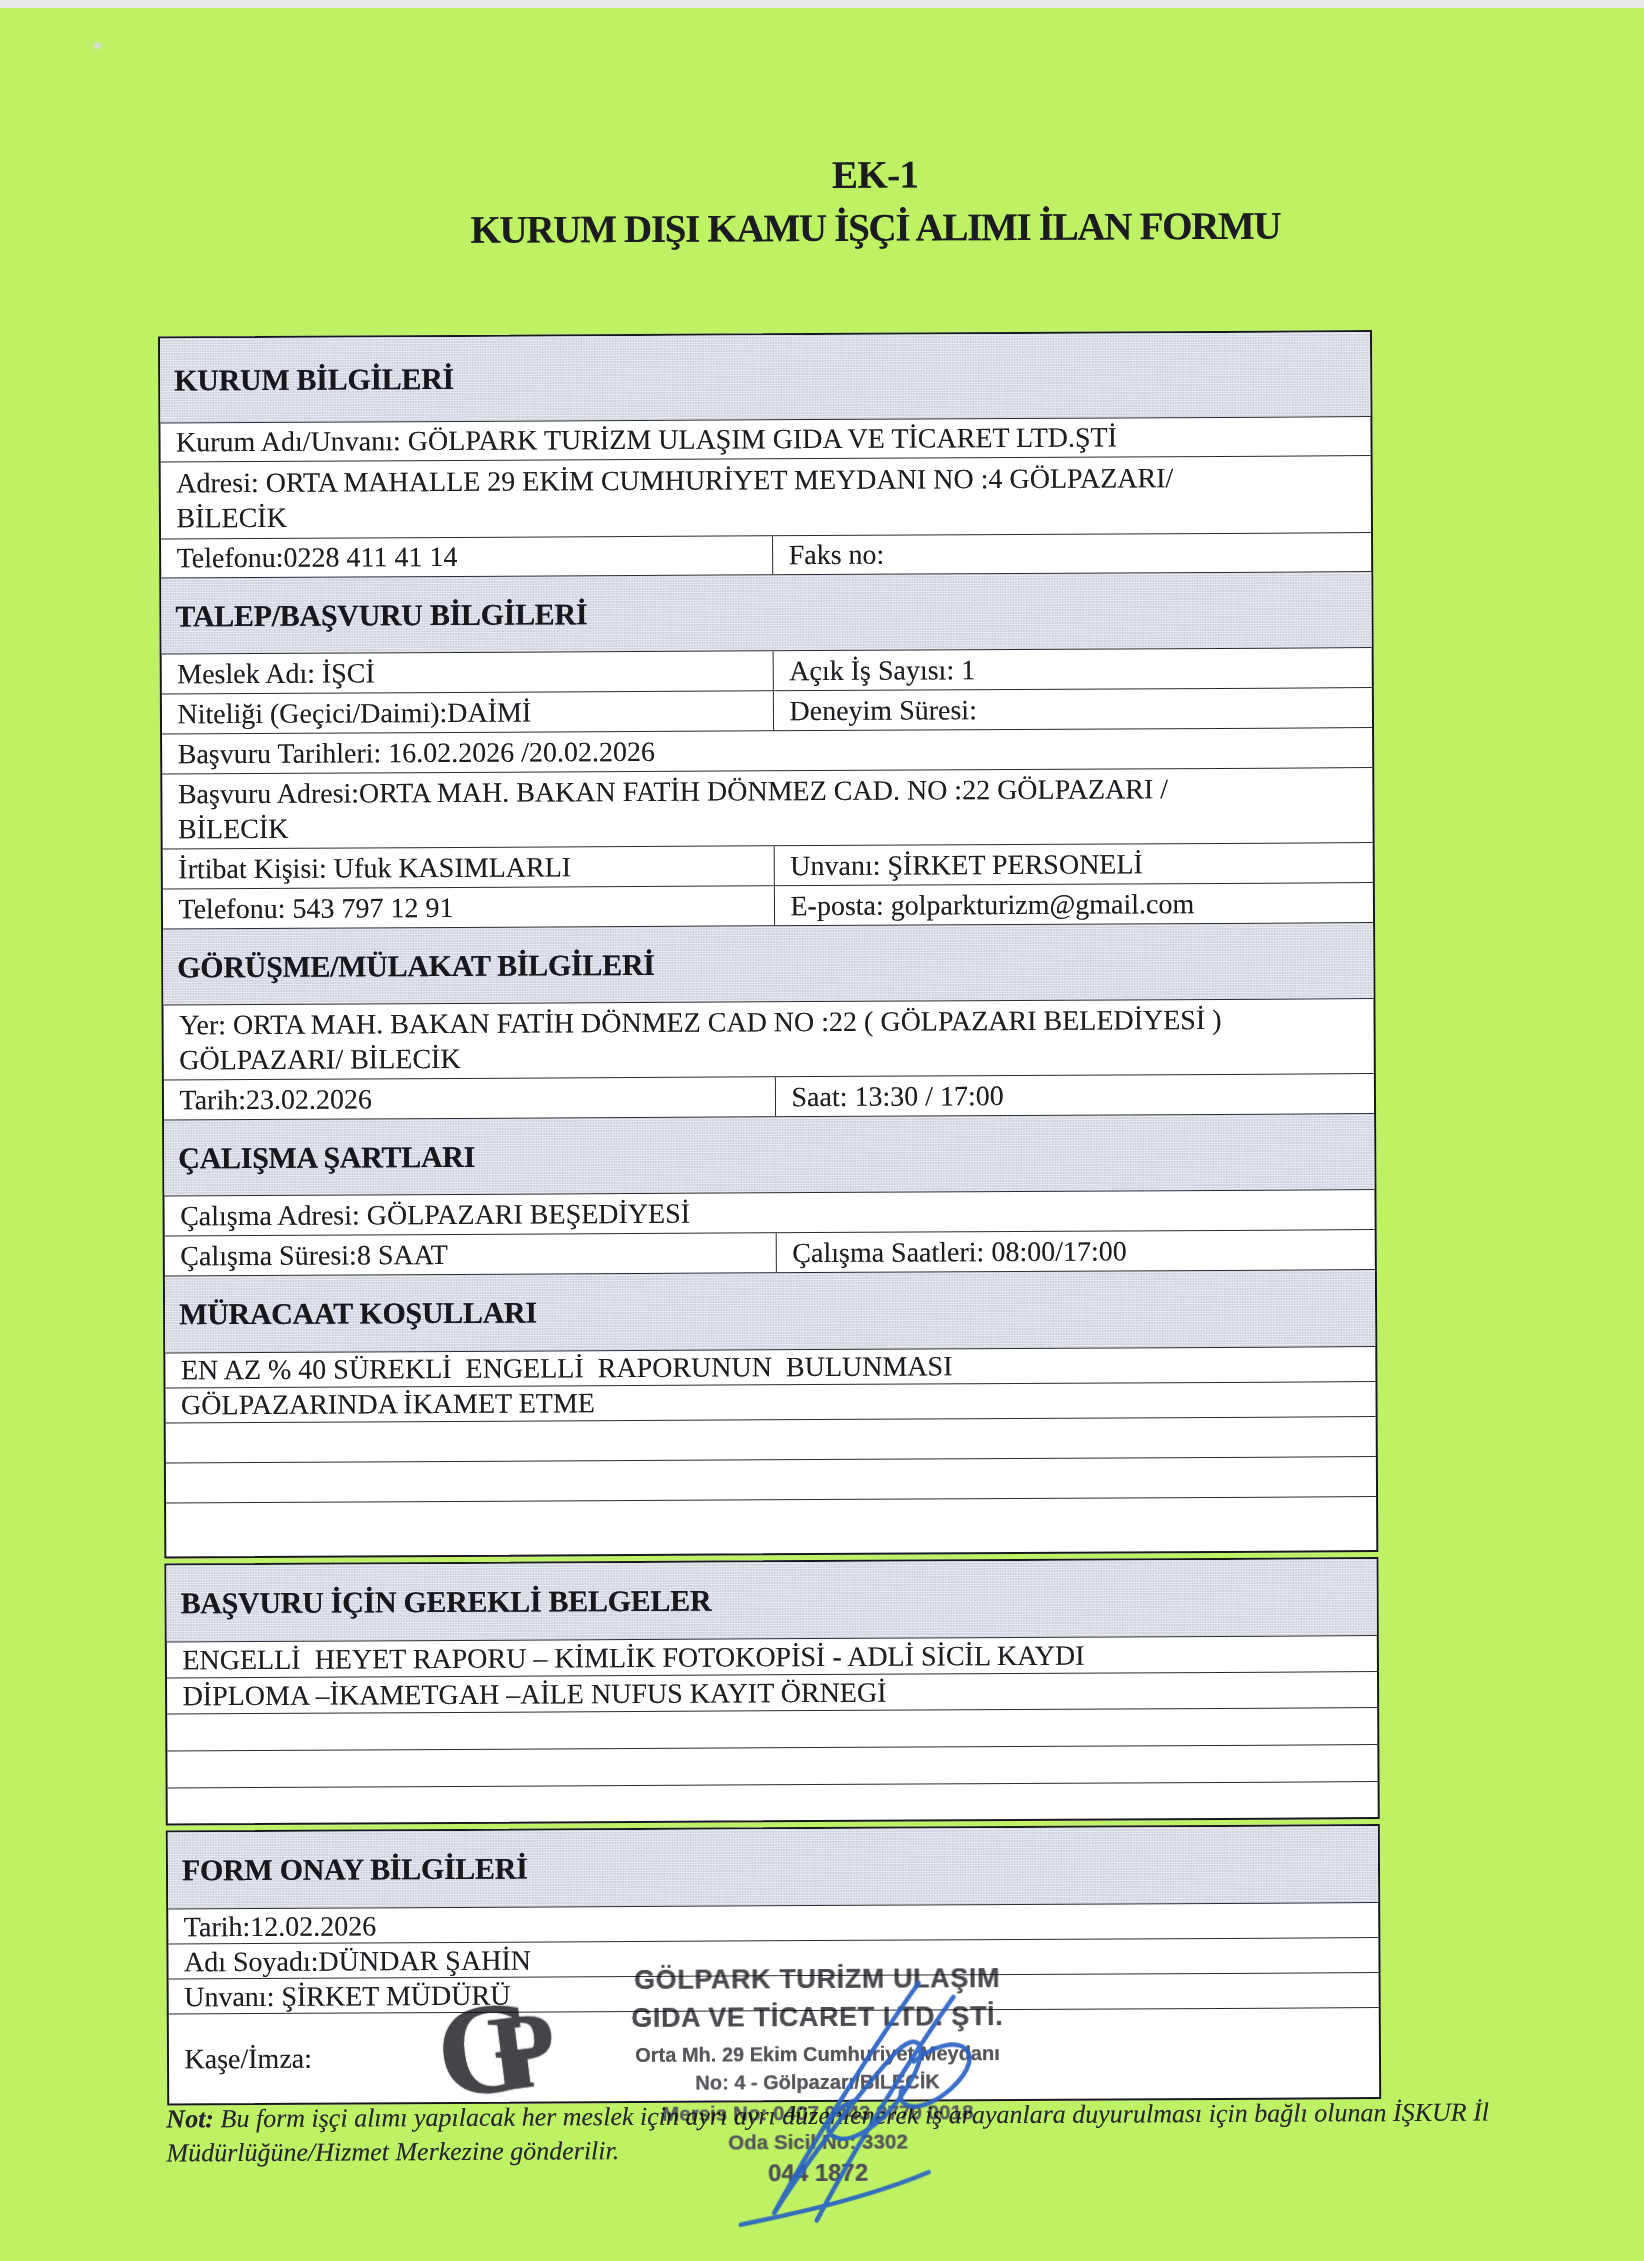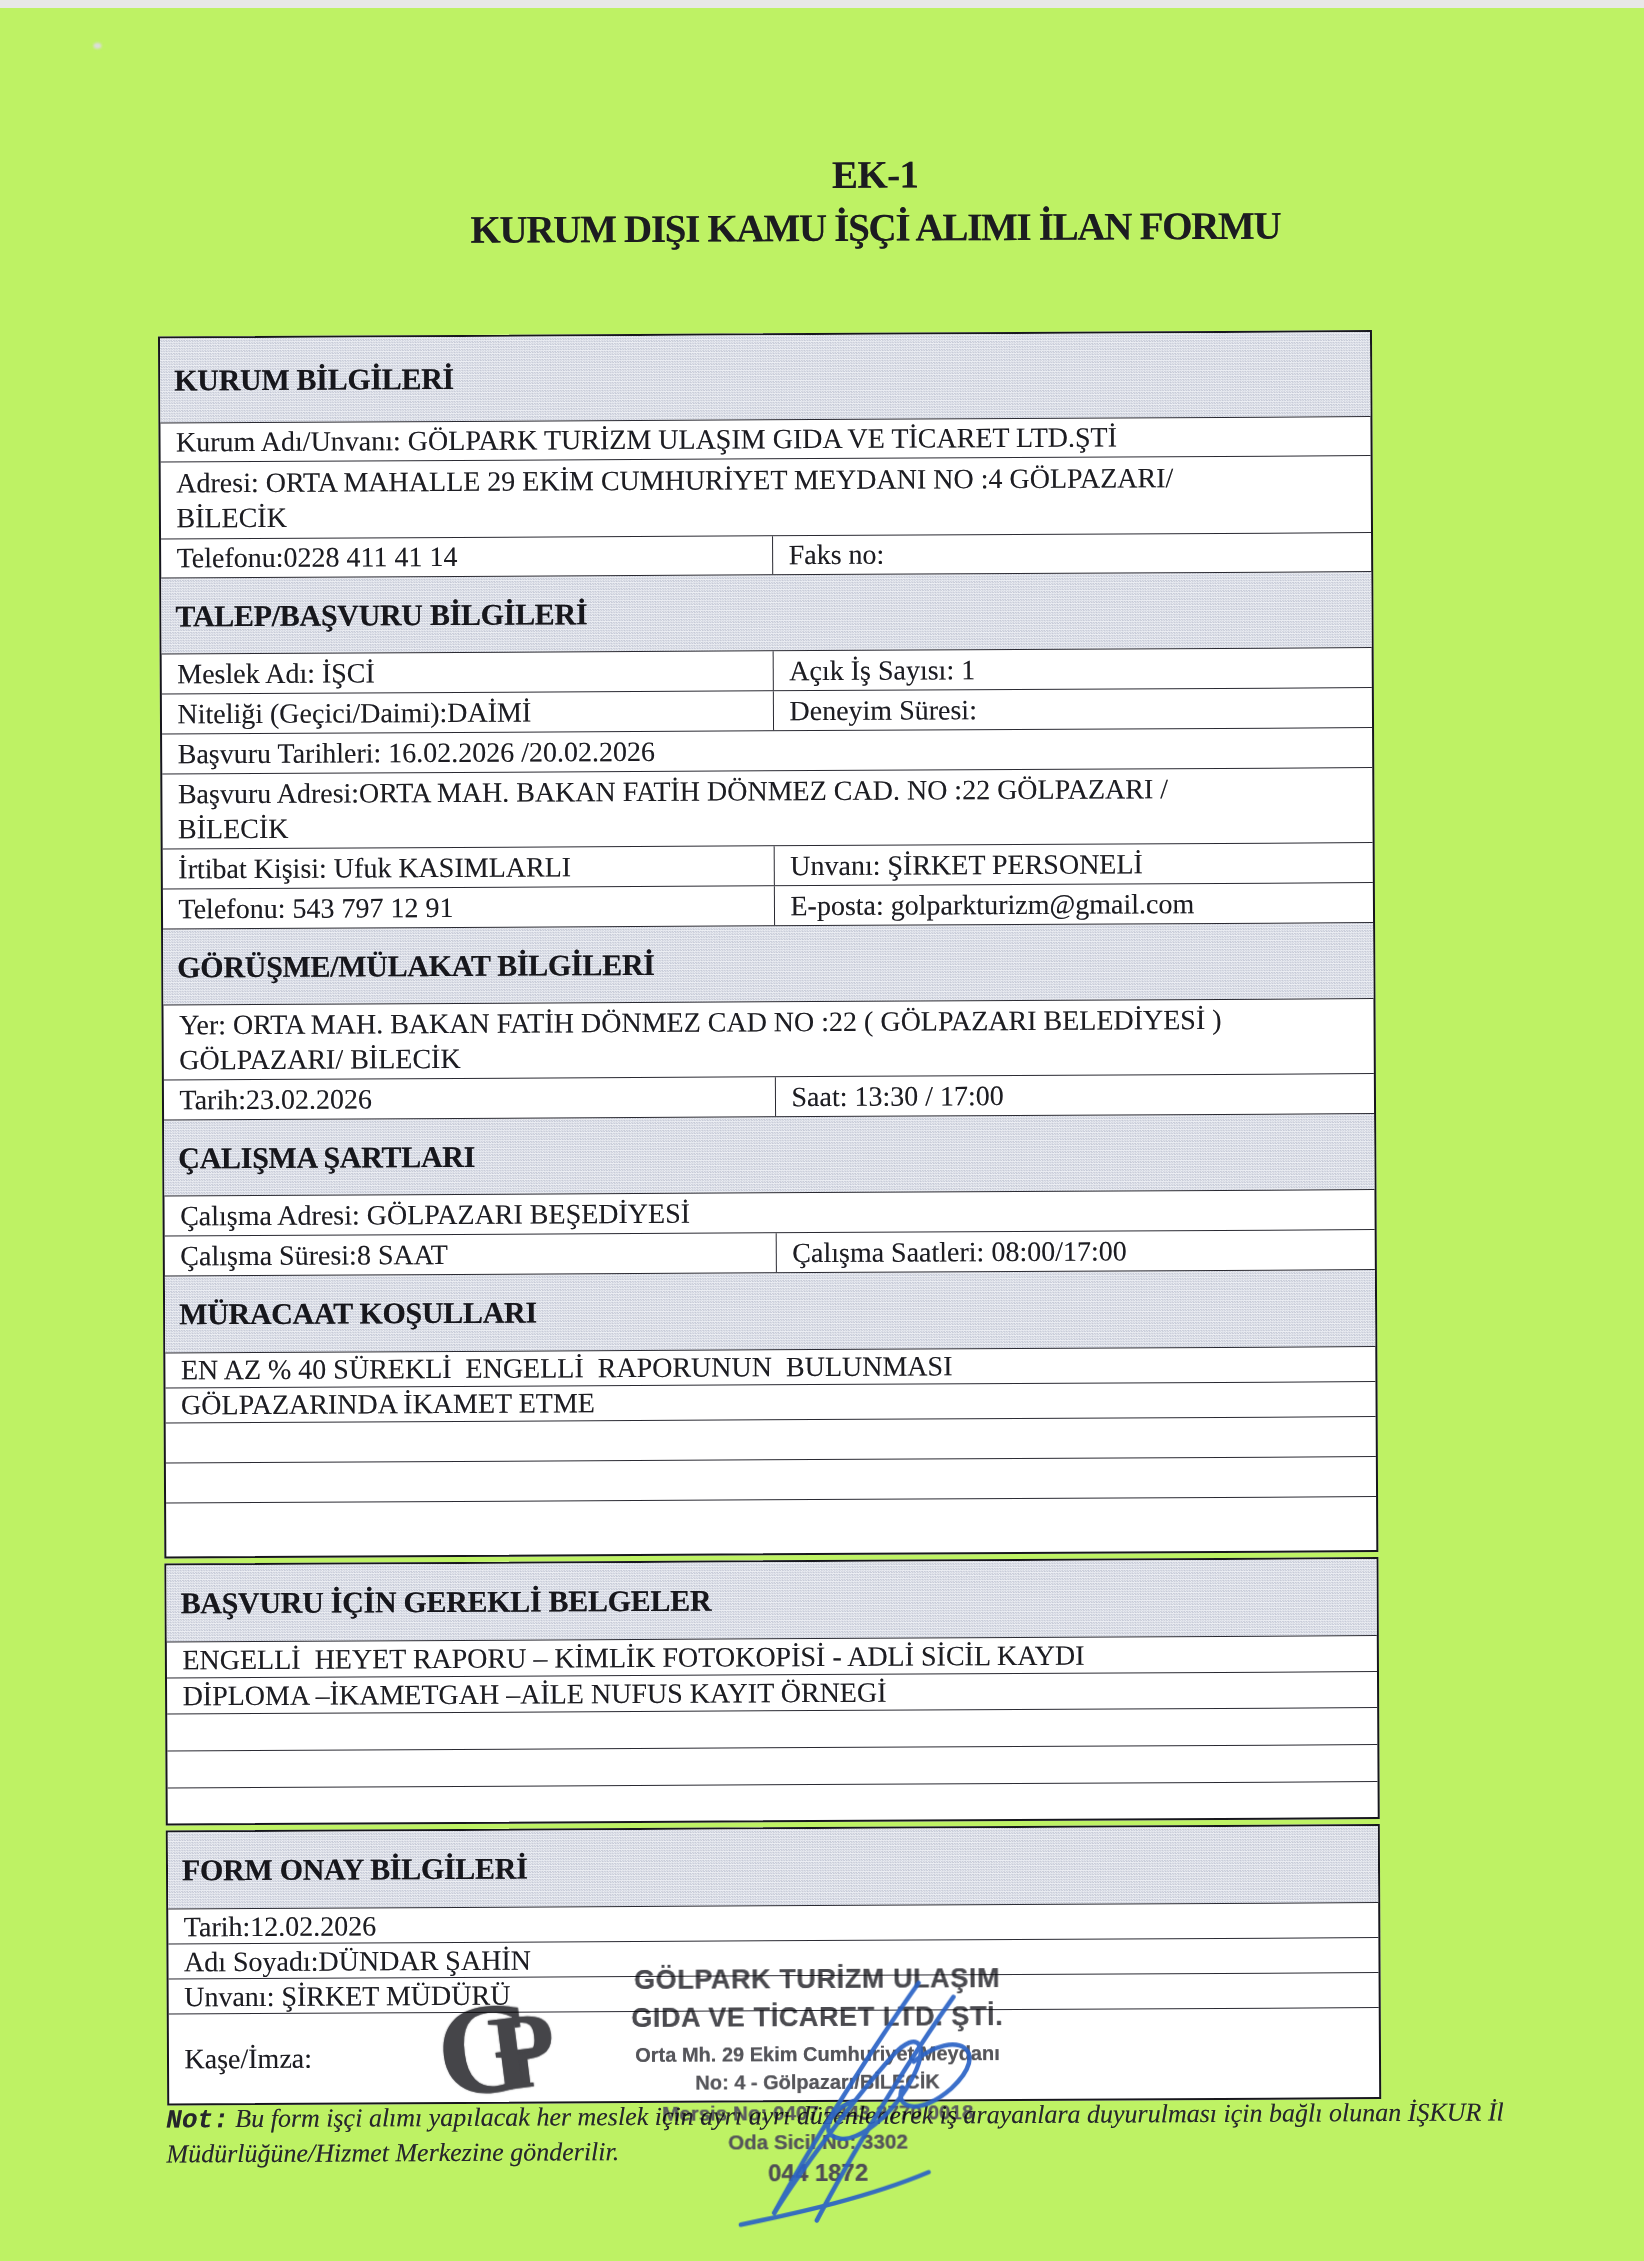--- a/index.html
+++ b/index.html
@@ -48,21 +48,21 @@
   .c-r{ flex:1; }
 
   .h54{height:35px}.h56{height:36px}.h58{height:37px}.h60{height:39px}
   .h62{height:40px}.h84{height:54px}.h116{height:75px}.h118{height:76px}
   .h120{height:77px}.h130{height:84px}.h140{height:90px}
 
   
   .note{ position:absolute; left:160px; top:2091px; width:1475px; z-index:2;
     font-style:italic; font-size:26px; line-height:1.32; color:#26262c;
     text-shadow:0 0 0.6px rgba(35,35,45,.4); }
-  .note .note-label{ font-weight:700;font-family:Liberation Mono, monospace; }
+  .note .note-label{ font-weight:700; }
 
   
   .stamp{ position:absolute; left:412px; top:1946px; width:644px; height:283px;
     z-index:3; mix-blend-mode:multiply; filter:blur(0.3px); pointer-events:none; }
   .stamp-logo{ position:absolute; left:19.3px; top:18px; transform:rotate(-7deg);
     font-weight:700; color:#454549; text-shadow:0 0 1.3px rgba(70,70,75,.8); }
   .stamp-logo .g{ font-size:129px; }
   .stamp-logo .p{ font-size:108px; margin-left:-48px; }
   .stamp-text{ position:absolute; left:174px; top:10.3px; width:451px; text-align:center;
     font-family:"Liberation Sans","DejaVu Sans",sans-serif; color:#4b4b50;

